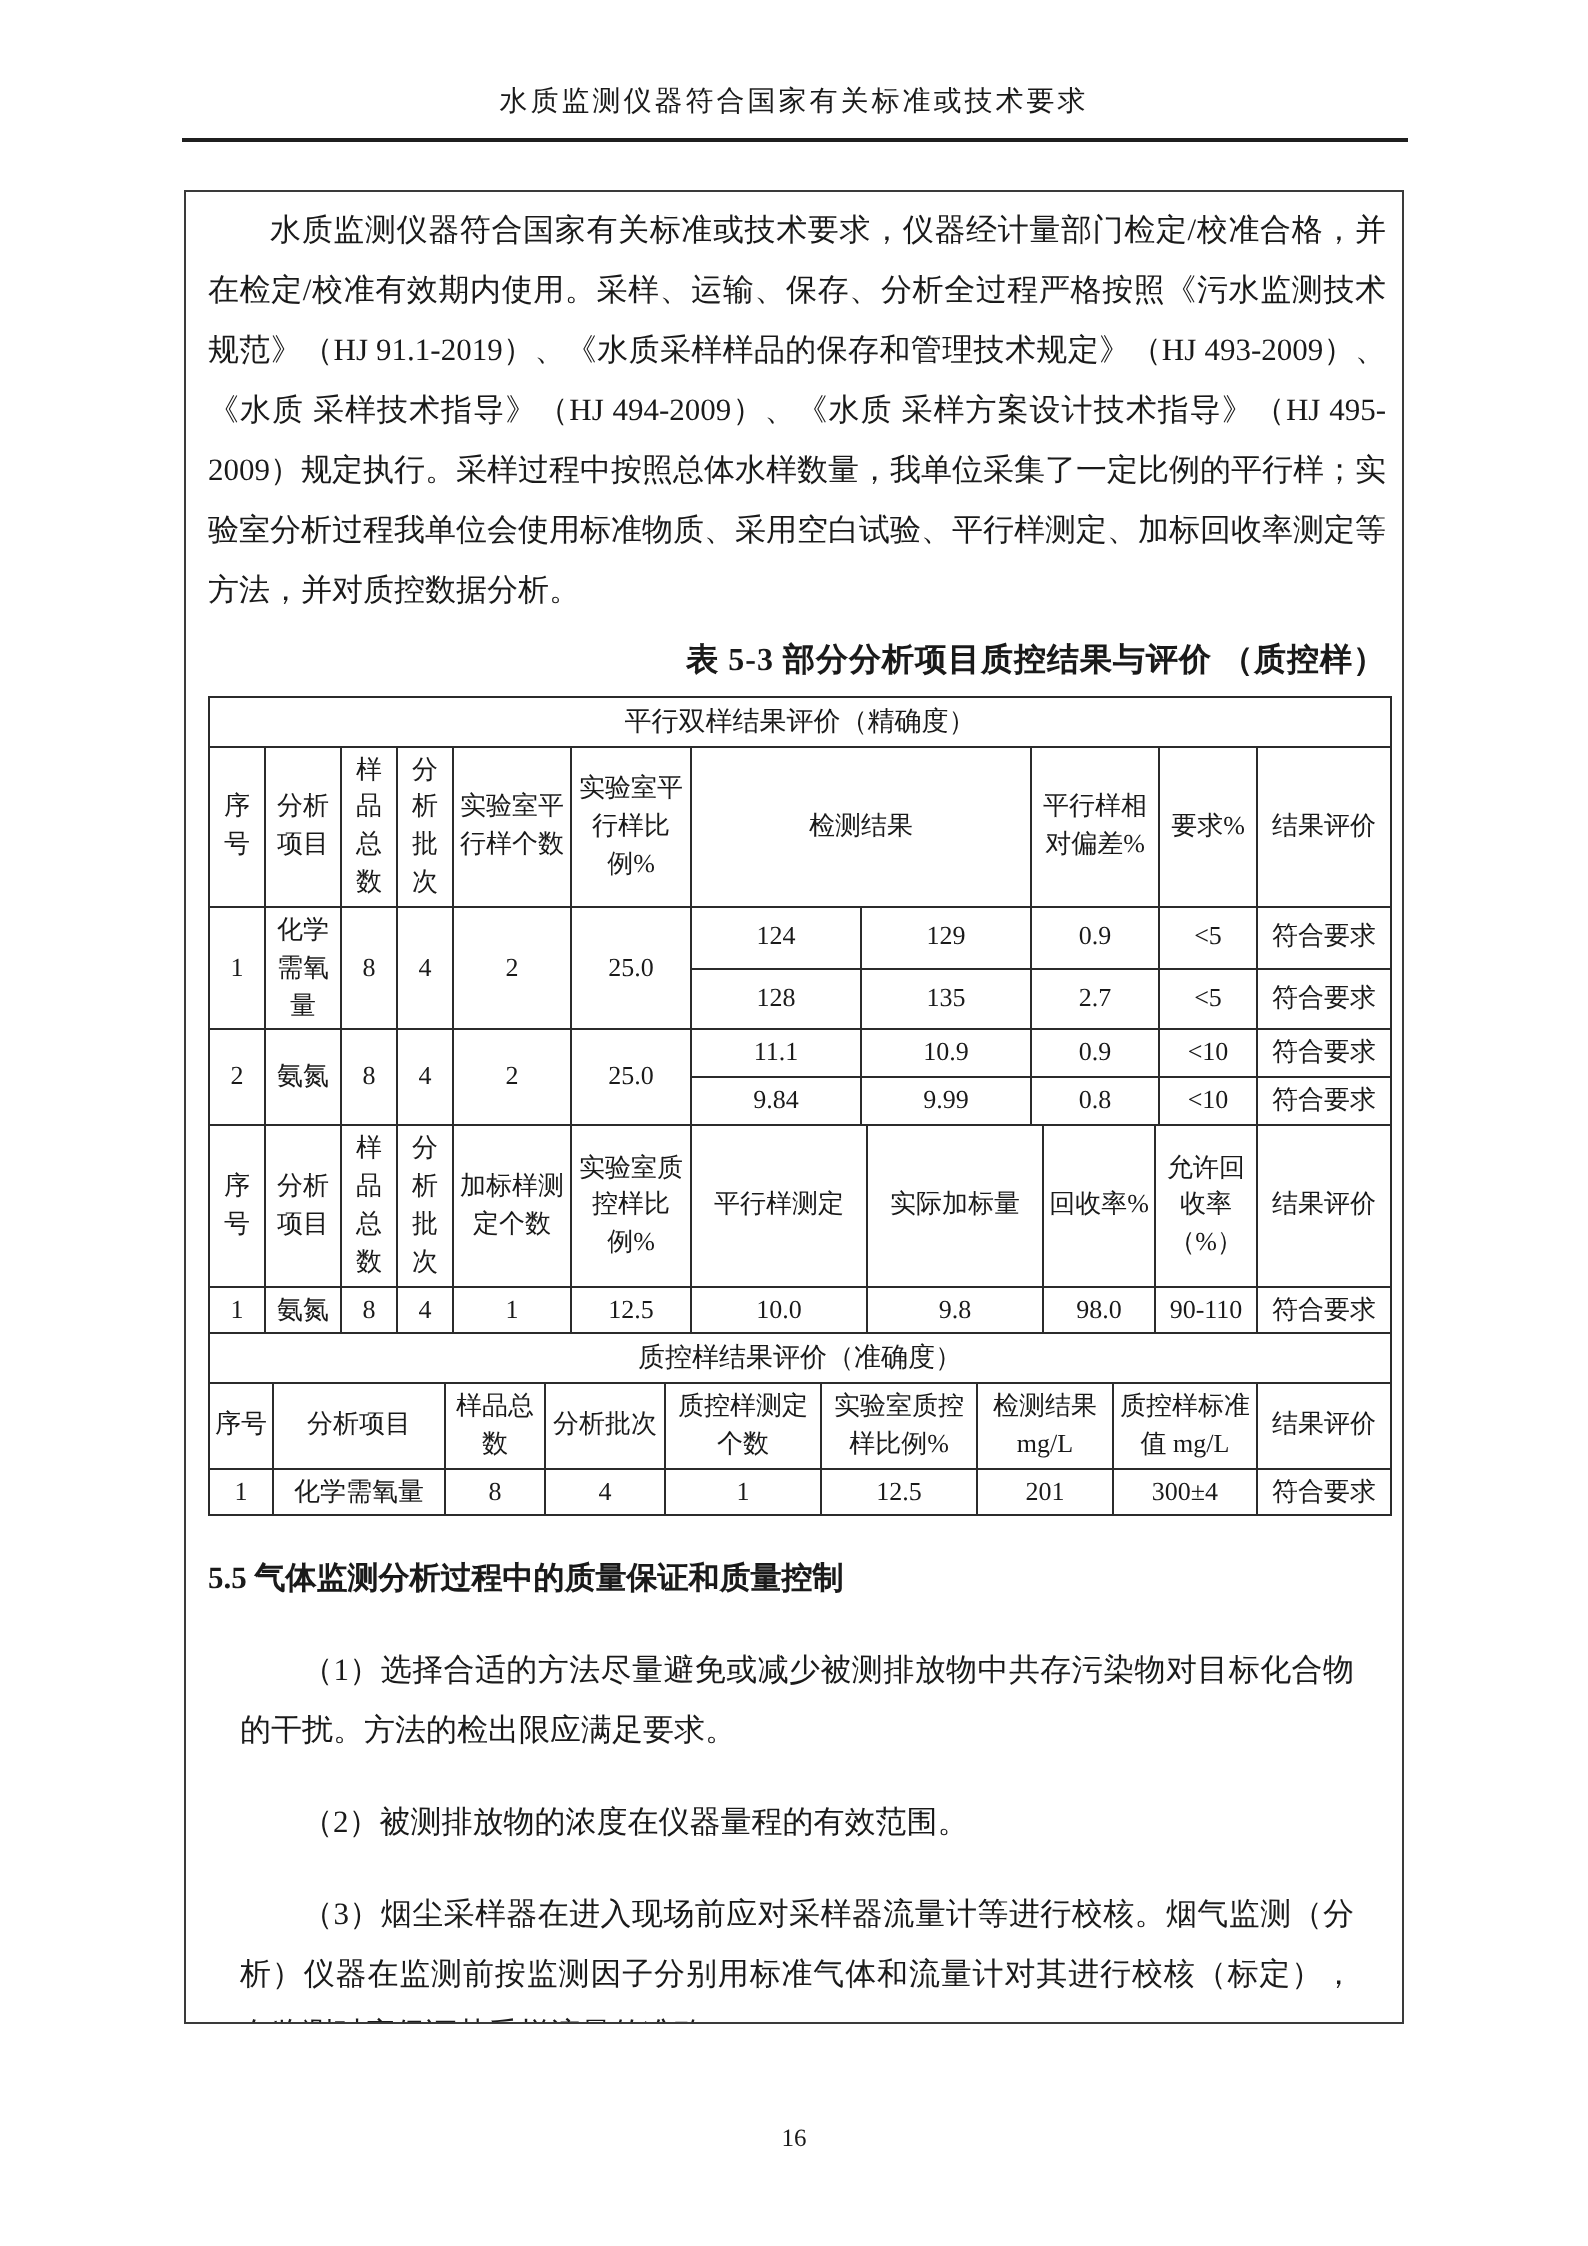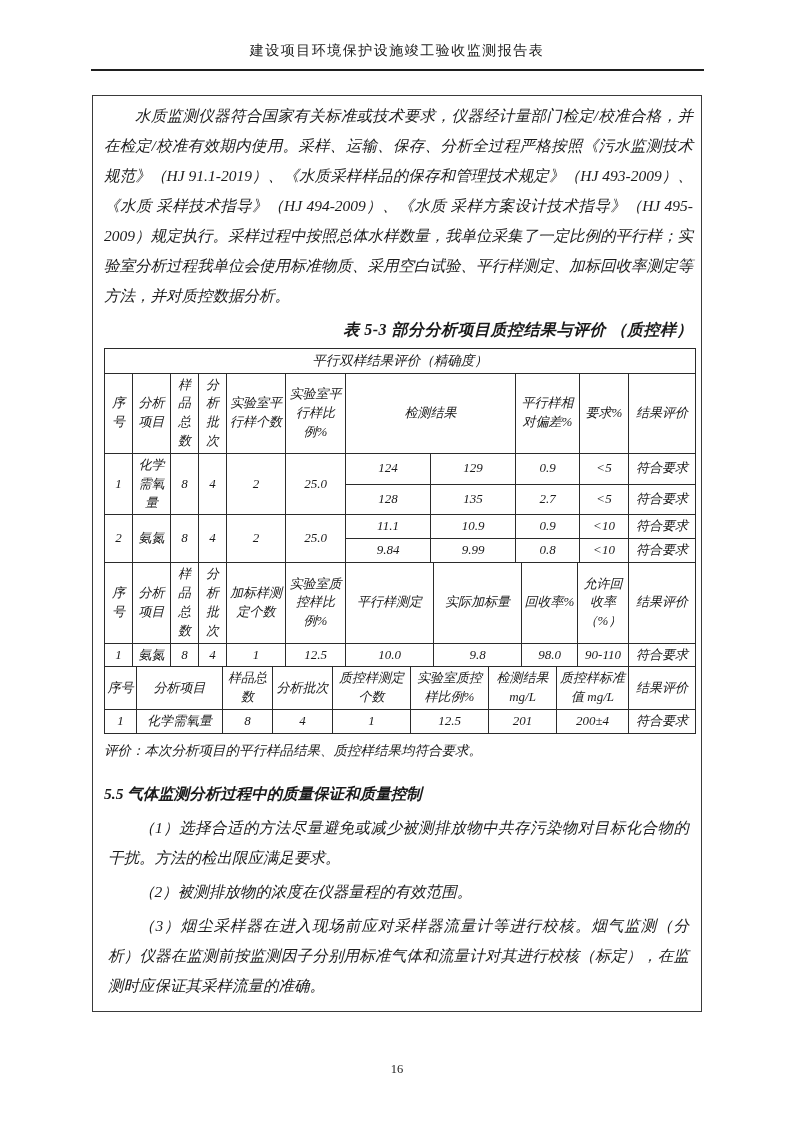--- a/index.html
+++ b/index.html
@@ -10,21 +10,21 @@
   }
   .doc-header-title{
     text-align:center; padding-top:42px; font-size:14px; letter-spacing:1.5px;
   }
   .header-rule{
     width:613px; margin:9px auto 0; border-bottom:2px solid #1f1f1f; height:0;
   }
   .content-box{
     width:610px; height:917px; margin:24px 0 0 92px;
     border:1px solid #3a3a3a; box-sizing:border-box;
-    padding:5px 8px 0 11px; overflow:hidden;font-style:italic;
+    padding:5px 8px 0 11px; overflow:hidden;
   }
   .intro{
     margin:0; font-size:15.5px; line-height:30px;
     text-align:justify; text-indent:2em;
   }
   .table-title{
     margin:9px 0 7px; text-align:right; font-size:16px; font-weight:bold;
     letter-spacing:0.5px;
   }
   table.qc{
@@ -36,33 +36,33 @@
     border:1px solid #2b2b2b; text-align:center; vertical-align:middle;
     padding:2px 1px; line-height:1.45; overflow:hidden;
   }
   td.banner{ font-size:13.5px; padding:3px 0; }
   td.hd{ padding:4px 1px; }
   .eval-note{ margin:6px 0 0; font-size:13.5px; line-height:1.6; }
   .sec-heading{
     margin:17px 0 0; font-size:15.5px; font-weight:bold; line-height:30px;
   }
   .body-p{
-    margin:4px; font-size:15.5px; line-height:30px;
+    margin:16px; font-size:15.5px; line-height:30px;
     text-align:justify; text-indent:2em;
   }
   .page-number{
     position:absolute; bottom:46px; left:0; right:0;
     text-align:center; font-size:12.5px;
   }
 </style>
 </head>
 <body>
 
 <div>
-  <div class="doc-header-title">建设项目环境保护设施竣工验收监测报告表</div>
+  <div class="doc-header-title">水质监测仪器符合国家有关标准或技术要求</div>
   <div class="header-rule"></div>
 
   <div class="content-box">
 
     <p class="intro">水质监测仪器符合国家有关标准或技术要求，仪器经计量部门检定/校准合格，并在检定/校准有效期内使用。采样、运输、保存、分析全过程严格按照《污水监测技术规范》（HJ 91.1-2019）、《水质采样样品的保存和管理技术规定》（HJ 493-2009）、《水质 采样技术指导》（HJ 494-2009）、《水质 采样方案设计技术指导》（HJ 495-2009）规定执行。采样过程中按照总体水样数量，我单位采集了一定比例的平行样；实验室分析过程我单位会使用标准物质、采用空白试验、平行样测定、加标回收率测定等方法，并对质控数据分析。</p>
 
     <h3 class="table-title">表 5-3  部分分析项目质控结果与评价 （质控样）</h3>
 
     <table class="qc">
       <colgroup>
@@ -188,45 +188,47 @@
           <col style="width:50px">
           <col style="width:60px">
         <col style="width:78px">
           <col style="width:78px">
           <col style="width:68px">
           <col style="width:72px">
         <col style="width:67px">
       </colgroup>
       <tbody>
       <tr>
+        <td class="banner" colspan="9">质控样结果评价（准确度）</td>
+      </tr>
+      <tr>
         <td class="hd">序号</td>
         <td class="hd">分析项目</td>
         <td class="hd">样品总数</td>
         <td class="hd">分析批次</td>
         <td class="hd">质控样测定个数</td>
         <td class="hd">实验室质控样比例%</td>
         <td class="hd">检测结果 mg/L</td>
         <td class="hd">质控样标准值 mg/L</td>
         <td class="hd">结果评价</td>
       </tr>
       <tr>
         <td>1</td>
         <td>化学需氧量</td>
         <td>8</td>
         <td>4</td>
         <td>1</td>
         <td>12.5</td>
         <td>201</td>
-        <td>200±4</td>
+        <td>300±4</td>
         <td>符合要求</td>
       </tr>
       </tbody>
     </table>
 
-    <p class="eval-note">评价：本次分析项目的平行样品结果、质控样结果均符合要求。</p>
 
     <h4 class="sec-heading">5.5 气体监测分析过程中的质量保证和质量控制</h4>
     <p class="body-p">（1）选择合适的方法尽量避免或减少被测排放物中共存污染物对目标化合物的干扰。方法的检出限应满足要求。</p>
     <p class="body-p">（2）被测排放物的浓度在仪器量程的有效范围。</p>
     <p class="body-p">（3）烟尘采样器在进入现场前应对采样器流量计等进行校核。烟气监测（分析）仪器在监测前按监测因子分别用标准气体和流量计对其进行校核（标定），在监测时应保证其采样流量的准确。</p>
 
   </div>
 
   <div class="page-number">16</div>
 </div>

